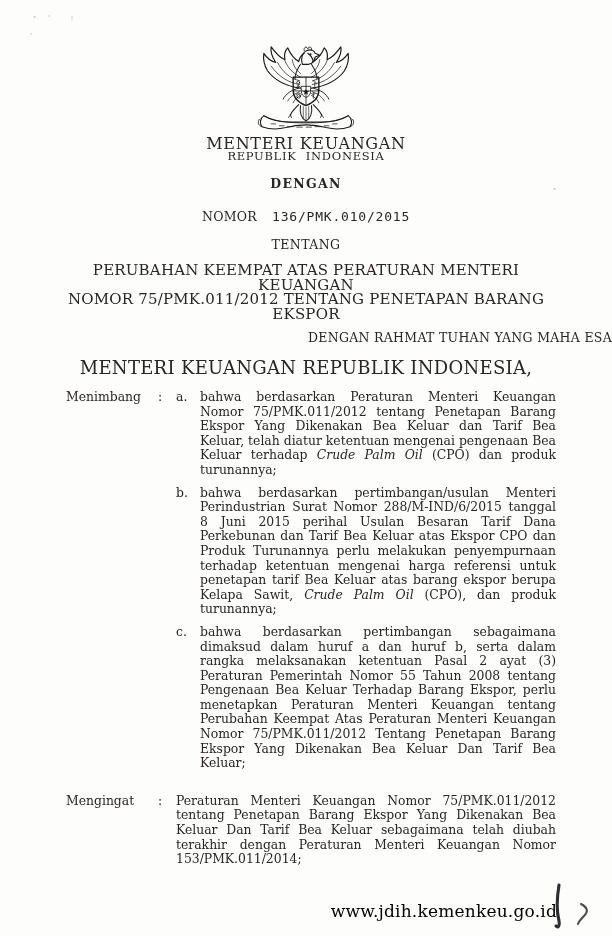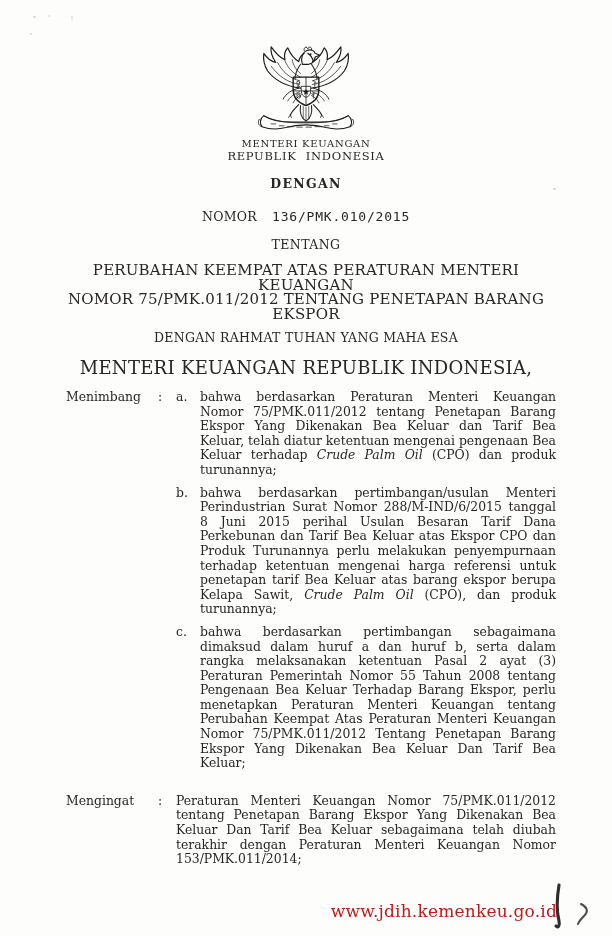--- a/index.html
+++ b/index.html
@@ -3,46 +3,46 @@
 <meta charset="utf-8">
 <style>
   html,body { margin:0; padding:0; background:#e9e9e9; }
   .page {
     position:relative; width:612px; height:936px; margin:0 auto;
     background:#fdfdfc; overflow:hidden;
     font-family:"DejaVu Serif", serif; color:#282625;
   }
   .center { text-align:center; }
   .emblem { display:block; margin:46px auto 3px auto; }
-  .ministry1 { font-size:10px; line-height:13px; letter-spacing:.7px; }
+  .ministry1 { font-size:16px; line-height:13px; letter-spacing:.7px; }
   .ministry2 { font-size:11.5px; line-height:13px; letter-spacing:.7px; word-spacing:5px; }
   .salinan  { margin-top:13px; font-size:12.5px; font-weight:bold; letter-spacing:1.3px; }
   .regtitle { margin-top:12px; font-size:12.5px; letter-spacing:.3px; line-height:15px; }
   .nomorline{ margin-top:18px; font-size:12.5px; letter-spacing:.3px; }
   .nomorline .mono { font-family:"DejaVu Sans Mono", monospace; font-size:13px; letter-spacing:.8px; margin-left:15px; }
   .tentang  { margin-top:13px; font-size:12.5px; letter-spacing:.4px; }
   .subject  { margin-top:11px; font-size:15px; line-height:14.5px; letter-spacing:.2px; max-width:480px; margin-left:auto; margin-right:auto; }
-  .invocation { margin-top:9px; font-size:12.5px; letter-spacing:.3px; }
+  .invocation { margin-top:9px; font-size:12.5px; letter-spacing:.3px;text-align:right; }
   .authority  { margin-top:12px; font-size:18px; letter-spacing:.3px; }
 
   .doc-body { margin:12px 56px 0 66px; font-size:12.4px; line-height:14.6px; }
   .clause { display:flex;justify-content:flex-end; }
   .clause + .clause { margin-top:23px; }
   .clause-label { width:92px; flex:none; }
   .clause-colon { width:18px; flex:none; }
   .clause-content { flex:1; min-width:0; }
   .item { display:flex; }
   .item + .item { margin-top:8px; }
   .item-marker { width:24px; flex:none; }
   .itext { flex:1; text-align:justify; }
   .itext i { font-style:italic; }
 
   .footer-url {
     position:absolute; right:55px; bottom:15px;
-    font-size:17px; letter-spacing:.2px; color:#b91c1c;
+    font-size:17px; letter-spacing:.2px; color:#000000;
   }
   .penmark { position:absolute; left:546px; top:878px; }
   .speck { position:absolute; border-radius:50%; }
   svg.lineart { stroke:#1c1b1a; fill:none; stroke-linecap:round; stroke-linejoin:round; }
 </style>
 </head>
 <body>
 
 <div class="page">
 

